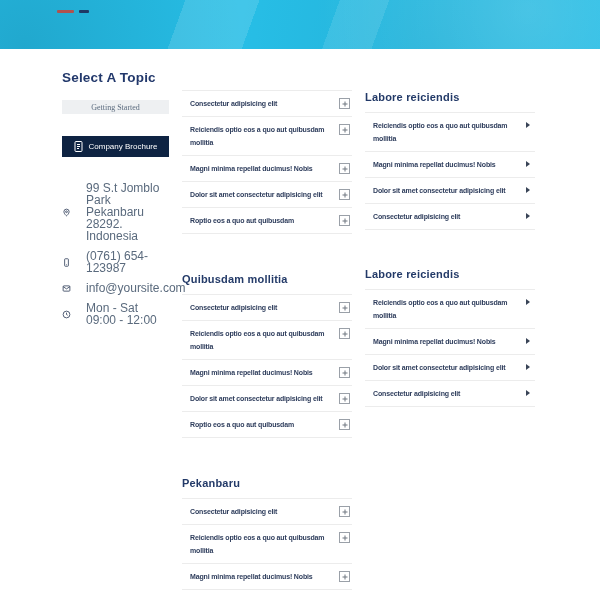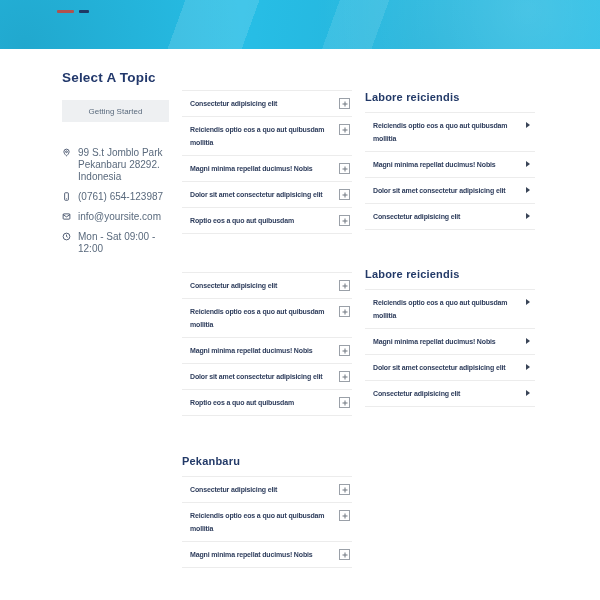--- a/index.html
+++ b/index.html
@@ -26,39 +26,39 @@
   .dash-navy { left:79px; top:10px; width:10px; background:#1f3864; }
 
   
   .sidebar { position:absolute; left:62px; top:69px; width:107px; }
   .sidebar-title {
     font-size:13.5px; font-weight:700; color:#22386b; letter-spacing:.2px;
     line-height:17px; margin-bottom:14px;
   }
   .topic-btn {
     display:flex; align-items:center; justify-content:center;
-    width:100%; height:22px; margin-bottom:3px;
+    width:100%; height:14px; margin-bottom:3px;
     background:#eef0f2; border:none; cursor:pointer;
-    font-family:Liberation Sans, sans-serif;
+    font-family:Liberation Serif, serif;
     font-size:8px; color:#5b6b7e;
   }
   .brochure-btn {
     margin-top:22px;
     display:flex; align-items:center; justify-content:center; gap:6px;
     width:100%; height:21px;
     background:#0e2342; border:none; cursor:pointer;
     font-family:"Liberation Sans",sans-serif;
     font-size:8px; color:#ffffff;
   }
   .brochure-btn svg { display:block; }
   .contact-list { margin-top:25px; list-style:none; }
   .contact-row {
-    display:flex; align-items:flex-start; gap:7px;
+    display:flex; align-items:center; gap:15px;
     margin-bottom:8px;
-    font-size:10px; color:#5a6a7d; line-height:12px;
+    font-size:12px; color:#5a6a7d; line-height:12px;
   }
   .c-icon { flex:0 0 auto; width:9px; height:9px; margin-top:1px; color:#33415c; }
   .c-icon svg { display:block; width:9px; height:9px; }
 
   
   .faq-col { position:absolute; top:90px; width:170px; }
   .faq-col-1 { left:182px; }
   .faq-col-2 { left:365px; }
   .faq-group { margin-bottom:38px; }
   .faq-col-2 .faq-group { margin-bottom:37px; }
@@ -105,20 +105,31 @@
   <span class="dash dash-navy"></span>
 </header>
 
 <aside class="sidebar">
   <h2 class="sidebar-title">Select A Topic</h2>
   <div>
       <button class="topic-btn">
     <span class="topic-label">Getting Started</span>
   </button>
     </div>
+  <button class="brochure-btn">
+    <span class="b-icon">
+      <svg width="9" height="11" viewBox="0 0 18 22" fill="none" stroke="#ffffff" stroke-width="2">
+        <rect x="2" y="1" width="14" height="20" rx="2"></rect>
+        <line x1="6" y1="7" x2="12" y2="7"></line>
+        <line x1="6" y1="11" x2="12" y2="11"></line>
+        <line x1="6" y1="15" x2="10" y2="15"></line>
+      </svg>
+    </span>
+    <span>Company Brochure</span>
+  </button>
   <ul class="contact-list">
       <li class="contact-row">
     <span class="c-icon">
           <svg viewBox="0 0 24 24" fill="none" stroke="currentColor" stroke-width="2.2">
             <path d="M12 21s-7-5.6-7-11a7 7 0 1 1 14 0c0 5.4-7 11-7 11z"></path>
             <circle cx="12" cy="10" r="2.4"></circle>
           </svg>
         </span>
     <span class="c-text">99 S.t Jomblo Park Pekanbaru 28292. Indonesia</span>
   </li>
@@ -171,20 +182,21 @@
     <span class="q-label">Dolor sit amet consectetur adipisicing elit</span>
     <span class="q-toggle icon-plus-square"></span>
   </div>
         <div class="faq-row">
     <span class="q-label">Roptio eos a quo aut quibusdam</span>
     <span class="q-toggle icon-plus-square"></span>
   </div>
       </div>
   </section>
     <section class="faq-group">
+    <h3 class="faq-title">Quibusdam mollitia</h3>
     <div class="faq-rows">
         <div class="faq-row">
     <span class="q-label">Consectetur adipisicing elit</span>
     <span class="q-toggle icon-plus-square"></span>
   </div>
         <div class="faq-row">
     <span class="q-label">Reiciendis optio eos a quo aut quibusdam mollitia</span>
     <span class="q-toggle icon-plus-square"></span>
   </div>
         <div class="faq-row">

